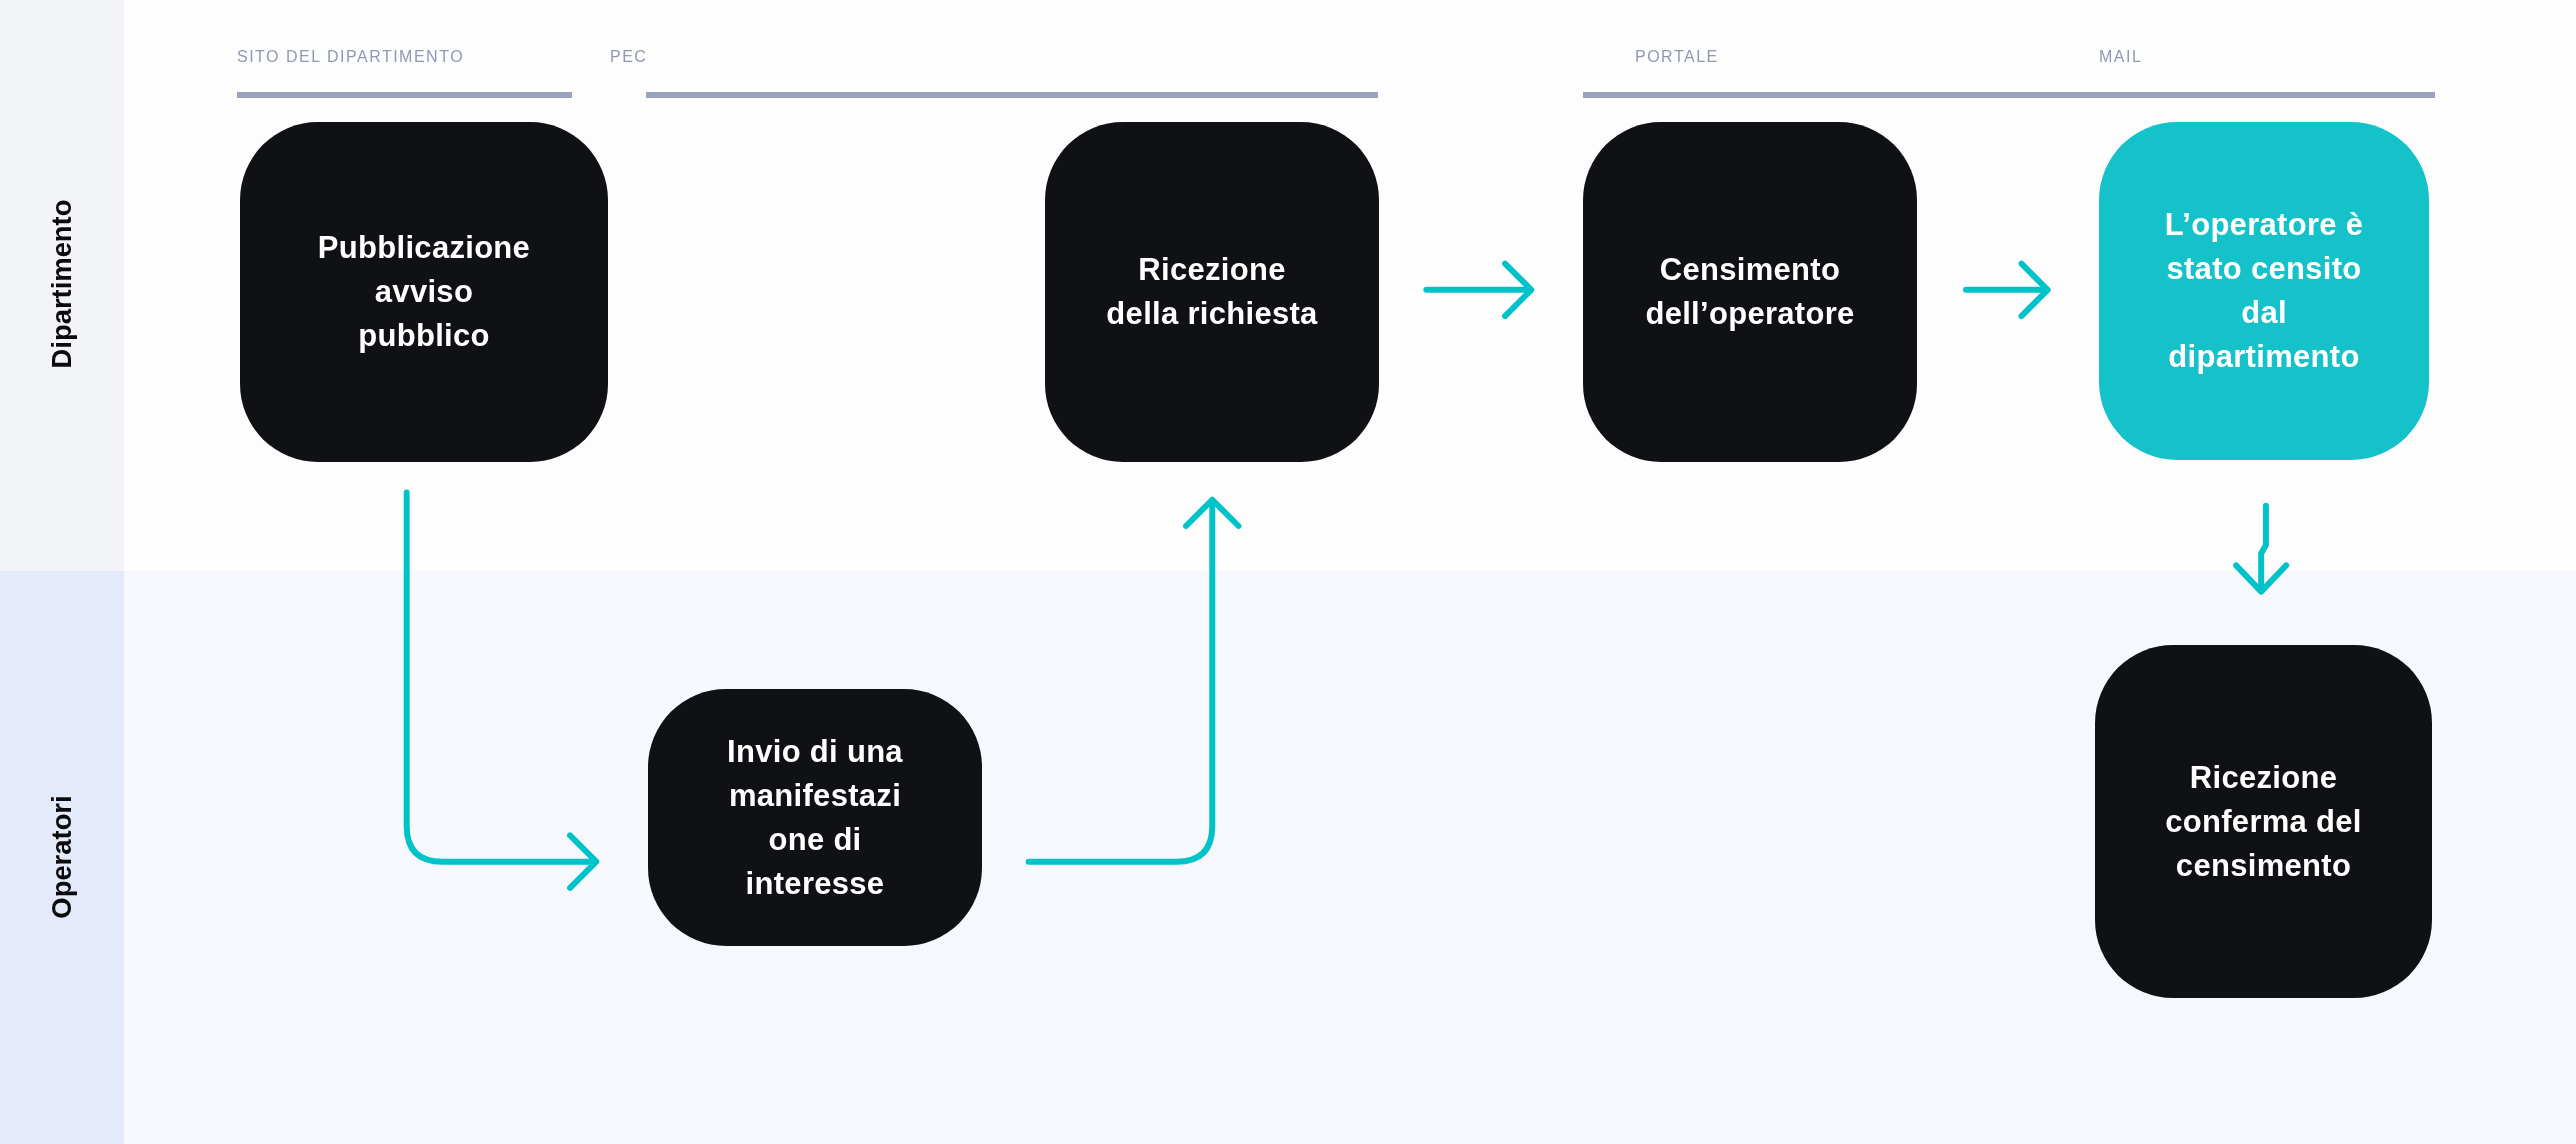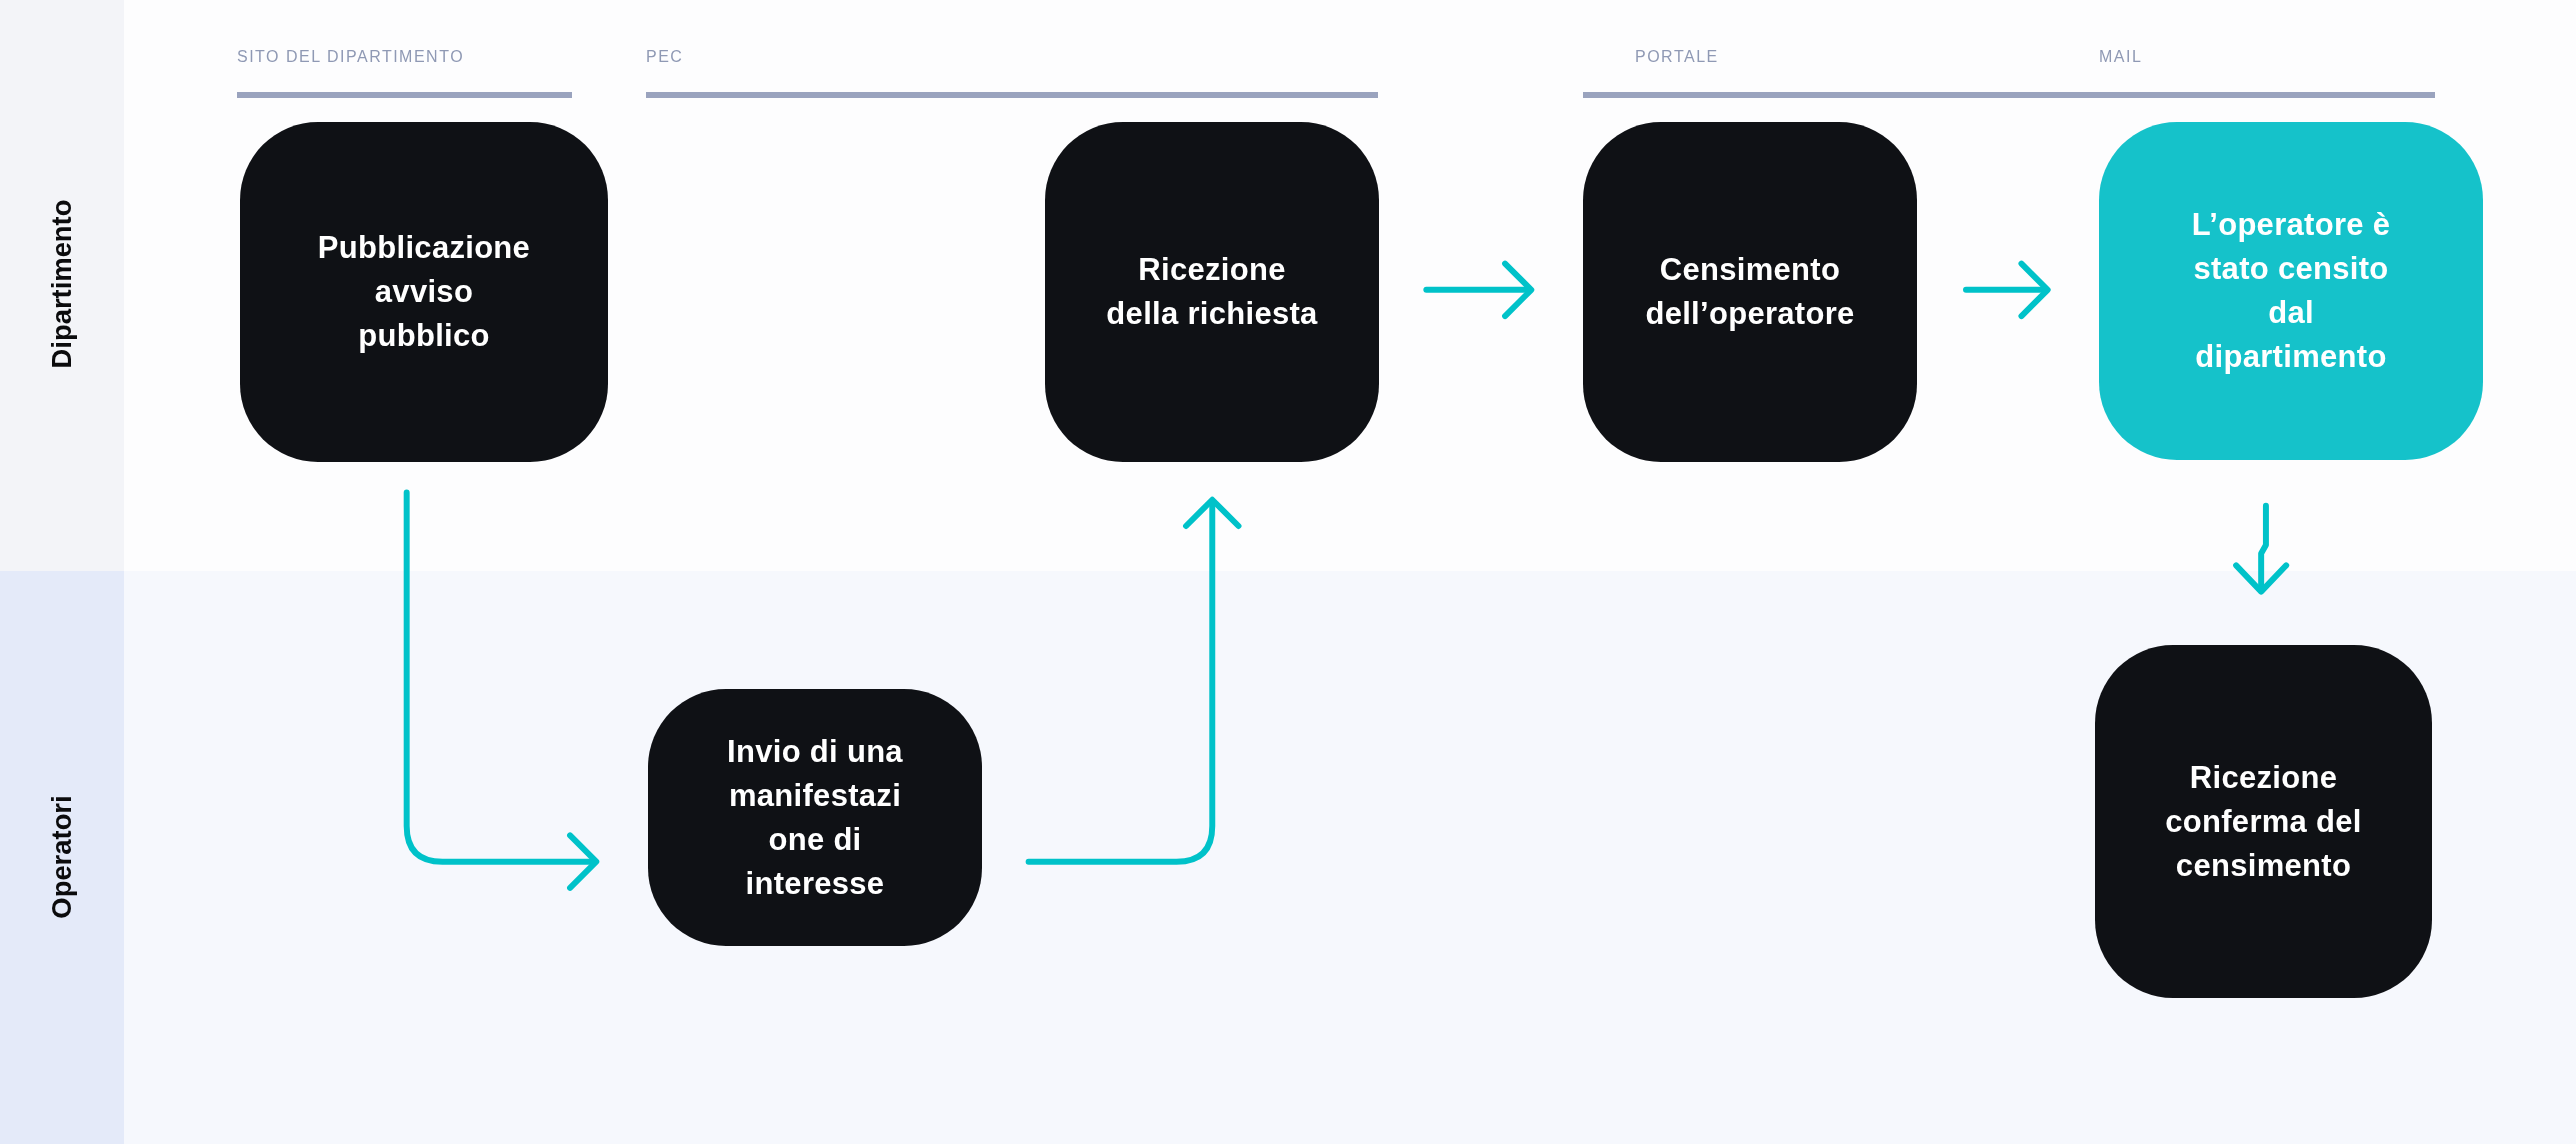--- a/index.html
+++ b/index.html
@@ -89,36 +89,36 @@
 
 <div class="lane lane-top"></div>
 <div class="lane lane-bottom"></div>
 <div class="sidebar sidebar-top"></div>
 <div class="sidebar sidebar-bottom"></div>
 
 <div class="lane-label dipartimento">Dipartimento</div>
 <div class="lane-label operatori">Operatori</div>
 
 <div class="channel-label" style="left:237px">SITO DEL DIPARTIMENTO</div>
-<div class="channel-label" style="left:646px">PEC</div>
+<div class="channel-label" style="left:610px">PEC</div>
 <div class="channel-label" style="left:1635px">PORTALE</div>
 <div class="channel-label" style="left:2099px">MAIL</div>
 
 <div class="channel-rule" style="left:237px;width:335px"></div>
 <div class="channel-rule" style="left:646px;width:732px"></div>
 <div class="channel-rule" style="left:1583px;width:852px"></div>
 
 <div class="node dark" style="left:240px;top:122px;width:368px;height:340px">Pubblicazione
 avviso
 pubblico</div>
 <div class="node dark" style="left:1045px;top:122px;width:334px;height:340px">Ricezione
 della richiesta</div>
 <div class="node dark" style="left:1583px;top:122px;width:334px;height:340px">Censimento
 dell’operatore</div>
-<div class="node teal" style="left:2099px;top:122px;width:384px;height:338px">L’operatore è
+<div class="node teal" style="left:2099px;top:122px;width:330px;height:338px">L’operatore è
 stato censito
 dal
 dipartimento</div>
 <div class="node dark" style="left:648px;top:689px;width:334px;height:257px">Invio di una
 manifestazi
 one di
 interesse</div>
 <div class="node dark" style="left:2095px;top:645px;width:337px;height:353px">Ricezione
 conferma del
 censimento</div>

